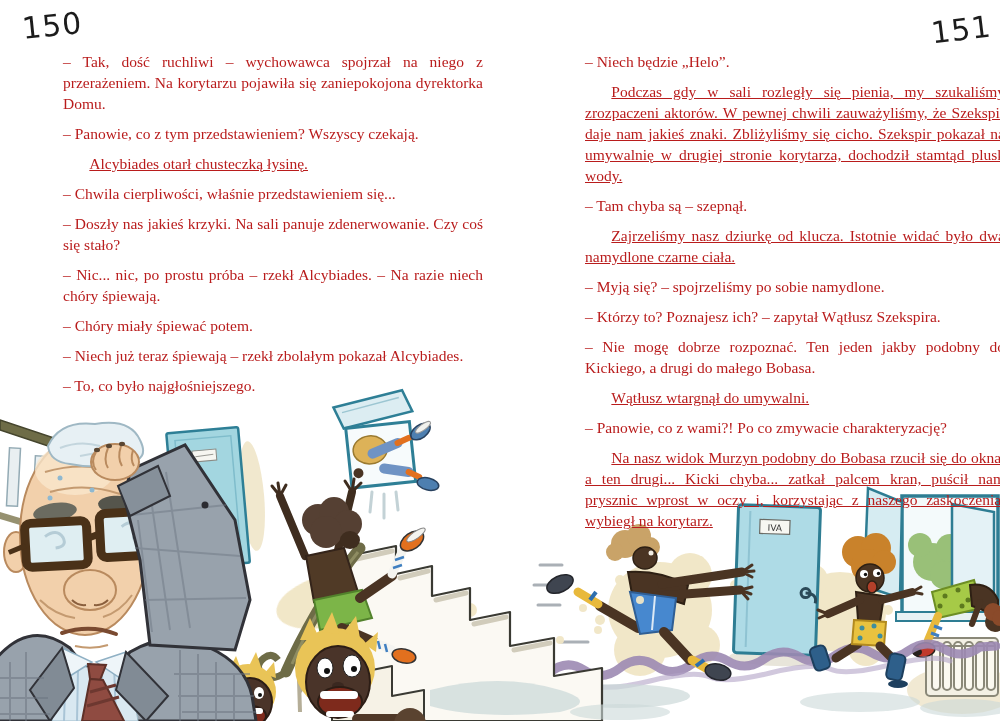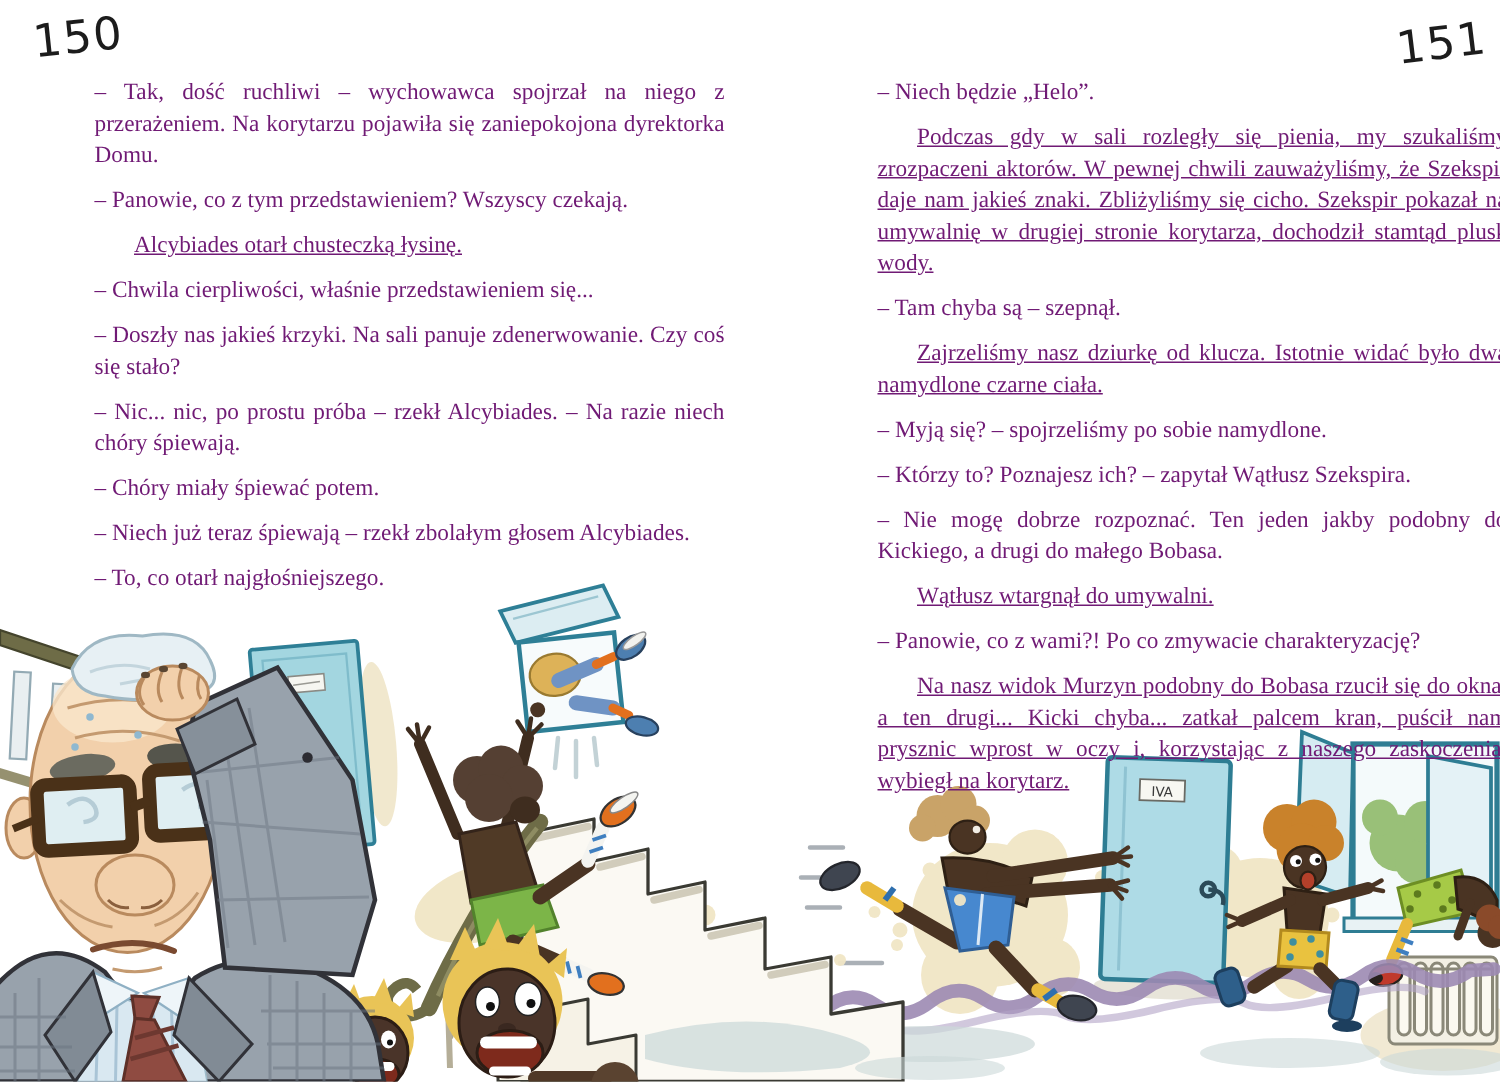--- a/index.html
+++ b/index.html
@@ -11,21 +11,21 @@
   .page-num{
     position:absolute;z-index:3;
     font-family:"DejaVu Sans", sans-serif;
     font-size:30px;font-weight:500;color:#1c1c1c;letter-spacing:1px;
   }
   #num-left{left:22px;top:8px;transform:rotate(-6deg);}
   #num-right{left:931px;top:12px;transform:rotate(-7deg);}
   .col{
     position:absolute;top:51px;width:420px;z-index:2;
     font-size:15.5px;line-height:21px;text-align:justify;
-    color:#701a75;
+    color:#b91c1c;
   }
   #col-left{left:63px;}
   #col-right{left:585px;}
   .col p{margin:0 0 9px 0;}
   .col p.indent{text-indent:1.7em;text-decoration:underline;}
   #illu{position:absolute;left:0;top:0;z-index:1;}
 </style>
 </head>
 <body>
 
@@ -42,24 +42,24 @@
       <p class="indent">Alcybiades otarł chusteczką łysinę.</p>
 
       <p>– Chwila cierpliwości, właśnie przedstawieniem się...</p>
 
       <p>– Doszły nas jakieś krzyki. Na sali panuje zdenerwowanie. Czy coś się stało?</p>
 
       <p>– Nic... nic, po prostu próba – rzekł Alcybiades. – Na razie niech chóry śpiewają.</p>
 
       <p>– Chóry miały śpiewać potem.</p>
 
-      <p>– Niech już teraz śpiewają – rzekł zbolałym głosem Alcybiades.</p>
-
-
-      <p>– To, co otarł najgłośniejszego.</p>
+      <p>– Niech już teraz śpiewają – rzekł zbolałym pokazał Alcybiades.</p>
+
+
+      <p>– To, co było najgłośniejszego.</p>
 
     </section>
 
   <section class="col" id="col-right">
 
       <p>– Niech będzie „Helo”.</p>
 
       <p class="indent">Podczas gdy w sali rozległy się pienia, my szukaliśmy zrozpaczeni aktorów. W pewnej chwili zauważyliśmy, że Szekspir daje nam jakieś znaki. Zbliżyliśmy się cicho. Szekspir pokazał na umywalnię w drugiej stronie korytarza, dochodził stamtąd plusk wody.</p>
 
       <p>– Tam chyba są – szepnął.</p>

